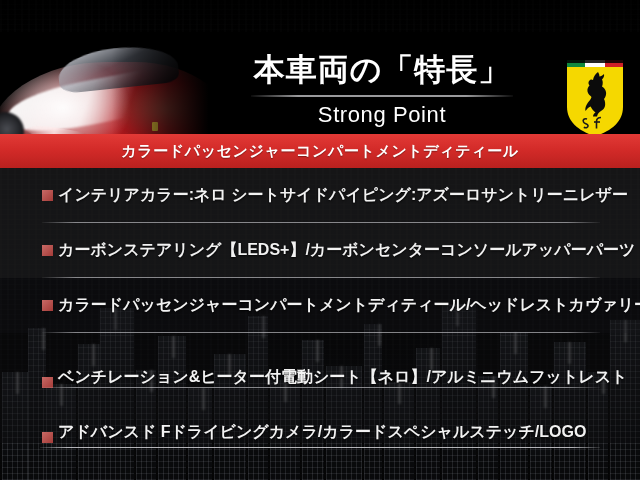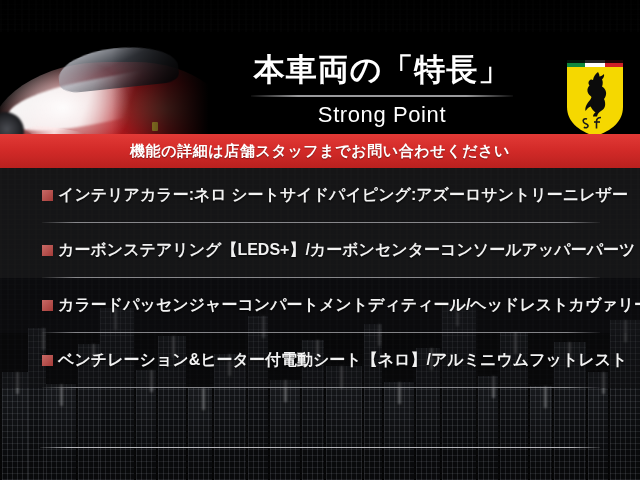--- a/index.html
+++ b/index.html
@@ -227,21 +227,21 @@
   .feature-row {
     position: relative;
     height: 55px;
     display: flex;
     align-items: center;
     padding-left: 42px;
     box-sizing: border-box;
     background: rgba(26,26,28,0.80);
   }
   .feature-row.dim { background: rgba(18,18,20,0.58); }
-  .feature-row.dimmer { background: rgba(14,14,16,0.46); }
+  .feature-row.dimmer { background: rgba(14,14,16,0.46); align-items: flex-end; }
   .feature-row .sep {
     position: absolute;
     left: 42px;
     right: 40px;
     bottom: 0;
     height: 1px;
     background: linear-gradient(to right, rgba(200,200,205,0.05), rgba(205,205,210,0.62) 6%, rgba(205,205,210,0.62) 94%, rgba(200,200,205,0.05));
   }
   .bullet {
     width: 11px; height: 11px;
@@ -384,21 +384,21 @@
       </g>
       <g fill="none" stroke="#1a1a1a" stroke-width="1.6">
         <path d="M23 62 C20 61 18.5 63 19.5 65 C20.5 67 23.5 66.5 24 68.5 C24.4 70.4 22 71.4 19.8 70.2"></path>
         <path d="M37 60.5 C34 60.5 32.5 62 32.5 64.5 L32.5 71.5"></path>
         <path d="M30 65 L36 65"></path>
       </g>
     </svg>
   </div>
 
   <div class="red-banner">
-    <div class="red-banner-text">機能の詳細は店舗スタッフまでお問い合わせください</div>
+    <div class="red-banner-text">カラードパッセンジャーコンパートメントディティール</div>
   </div>
 
   <div class="features">
 
     <div class="feature-row">
       <span class="bullet"></span>
       <span class="feature-text">インテリアカラー:ネロ シートサイドパイピング:アズーロサントリーニレザー</span>
       <span class="sep"></span>
     </div>
 
@@ -413,18 +413,22 @@
       <span class="feature-text">カラードパッセンジャーコンパートメントディティール/ヘッドレストカヴァリーノ</span>
       <span class="sep"></span>
     </div>
 
     <div class="feature-row dimmer">
       <span class="bullet"></span>
       <span class="feature-text">ベンチレーション&amp;ヒーター付電動シート【ネロ】/アルミニウムフットレスト</span>
       <span class="sep"></span>
     </div>
 
+    <div class="feature-row dimmer">
+      <span class="bullet"></span>
+      <span class="feature-text">アドバンスド Fドライビングカメラ/カラードスペシャルステッチ/LOGO</span>
+    </div>
 
   </div>
 
   <div class="bottom-rule"></div>
 
 </div>
 
 </body></html>

